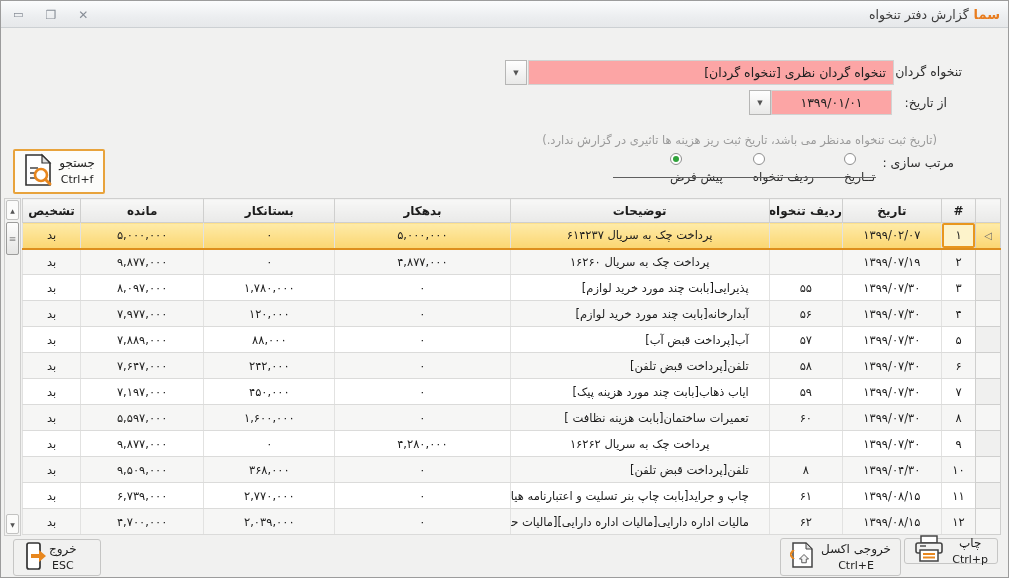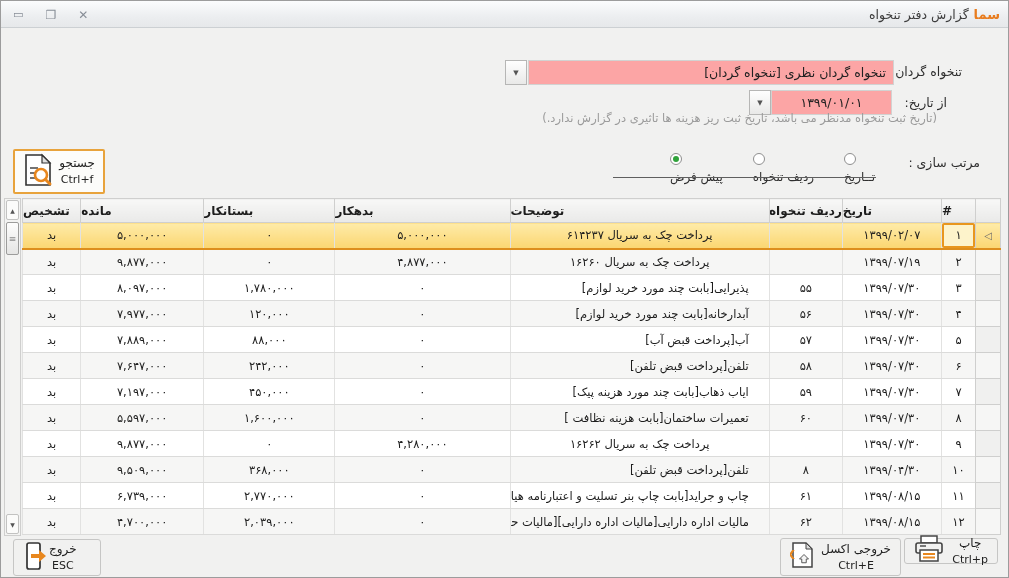--- a/index.html
+++ b/index.html
@@ -70,21 +70,21 @@
   .grid col.c-rowno  { width:73px; }
   .grid col.c-desc   { width:259px; }
   .grid col.c-debit  { width:175px; }
   .grid col.c-credit { width:131px; }
   .grid col.c-bal    { width:123px; }
   .grid col.c-status { width:58px; }
 
   .grid th {
     height:24px; background:linear-gradient(180deg,#f8f8f7,#e9e9e8);
     border:1px solid #cfcfce; font-size:12px; font-weight:600; color:#1d1d1d;
-    text-align:left; white-space:nowrap; overflow:hidden;
+    text-align:center; white-space:nowrap; overflow:hidden;
   }
   .grid td {
     height:26px; font-size:11.5px; color:#1d1d1d; text-align:center;
     border-left:1px solid #e2e2e1; border-bottom:1px solid #dbdbda;
     white-space:nowrap; overflow:hidden; background:#fff; padding:0 4px;
   }
   .grid tr:nth-child(even) td { background:#f6f6f5; }
   .grid td.col-ind { background:#f0f0ef; border:1px solid #cfcfce; font-size:10px; color:#6b6b6b; padding:0; }
   .grid td.col-desc { text-align:right; padding:0 20px; }
   .grid td.col-desc.centered { text-align:center; }
@@ -149,23 +149,23 @@
   <div class="combo-btn" style="left:504px; top:59px;">
       <span>▼</span>
     </div>
 
   <div class="lbl" style="right:61px; top:94px;">از تاریخ:</div>
   <div class="combo-field" style="left:770px; top:89px; width:121px; height:25px; justify-content:center;">۱۳۹۹/۰۱/۰۱</div>
   <div class="combo-btn" style="left:748px; top:89px;">
       <span>▼</span>
     </div>
 
-  <div class="note" style="right:71px; top:110px;">(تاریخ ثبت تنخواه مدنظر می باشد، تاریخ ثبت ریز هزینه ها تاثیری در گزارش ندارد.)</div>
-
-  <div class="lbl" style="right:28px; top:154px;">مرتب سازی :</div>
+  <div class="note" style="right:71px; top:132px;">(تاریخ ثبت تنخواه مدنظر می باشد، تاریخ ثبت ریز هزینه ها تاثیری در گزارش ندارد.)</div>
+
+  <div class="lbl" style="right:54px; top:154px;">مرتب سازی :</div>
   <div class="sort-row">
     <span class="radio">
       <i class="dot"></i>
       <span>تــاریخ</span>
     </span>
     <span class="radio">
       <i class="dot"></i>
       <span>ردیف تنخواه</span>
     </span>
     <span class="radio checked">

